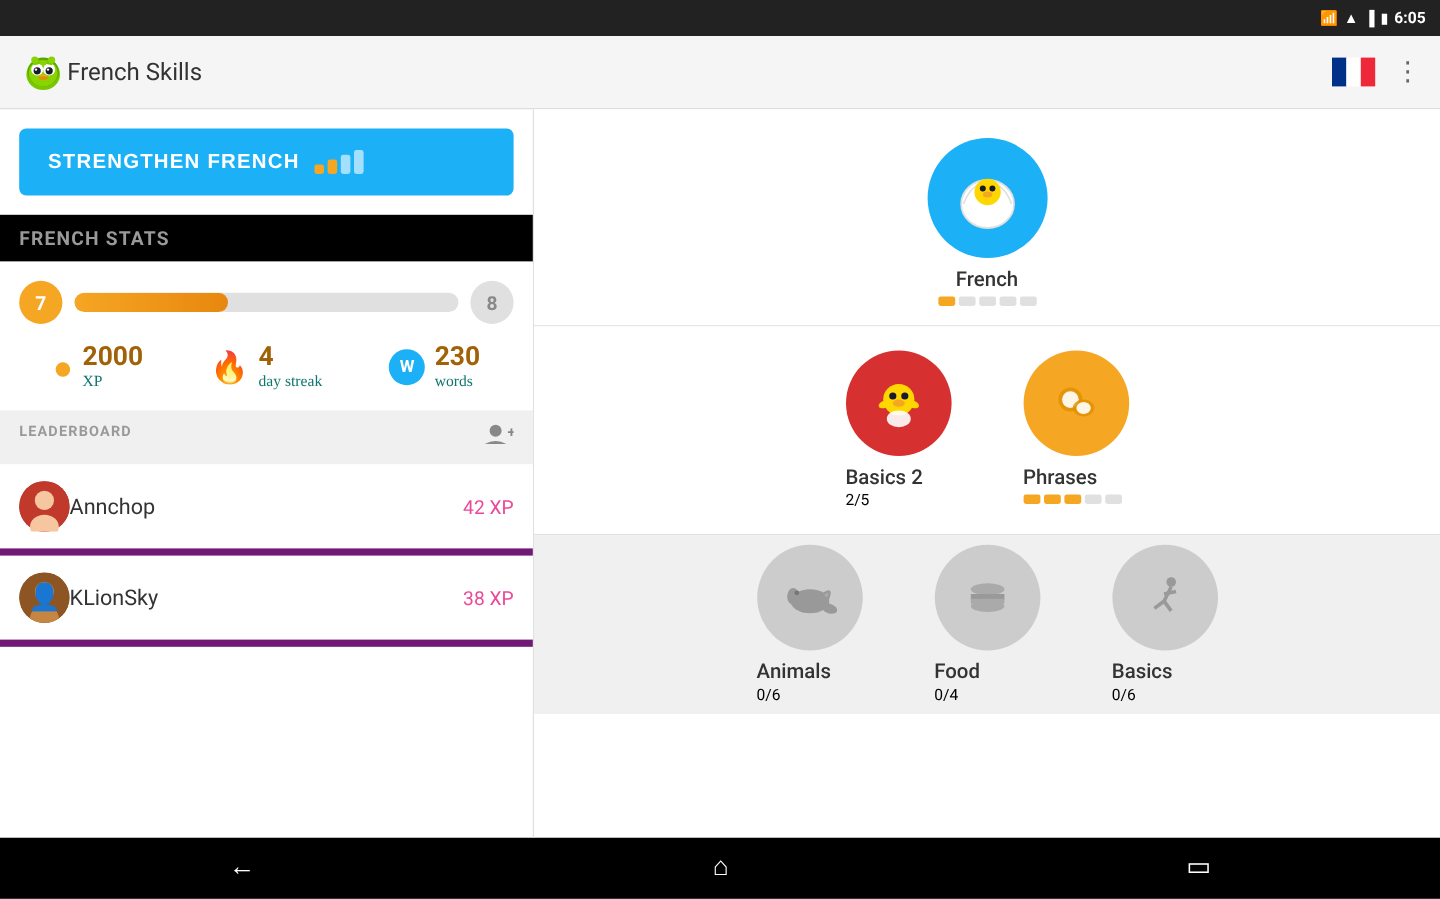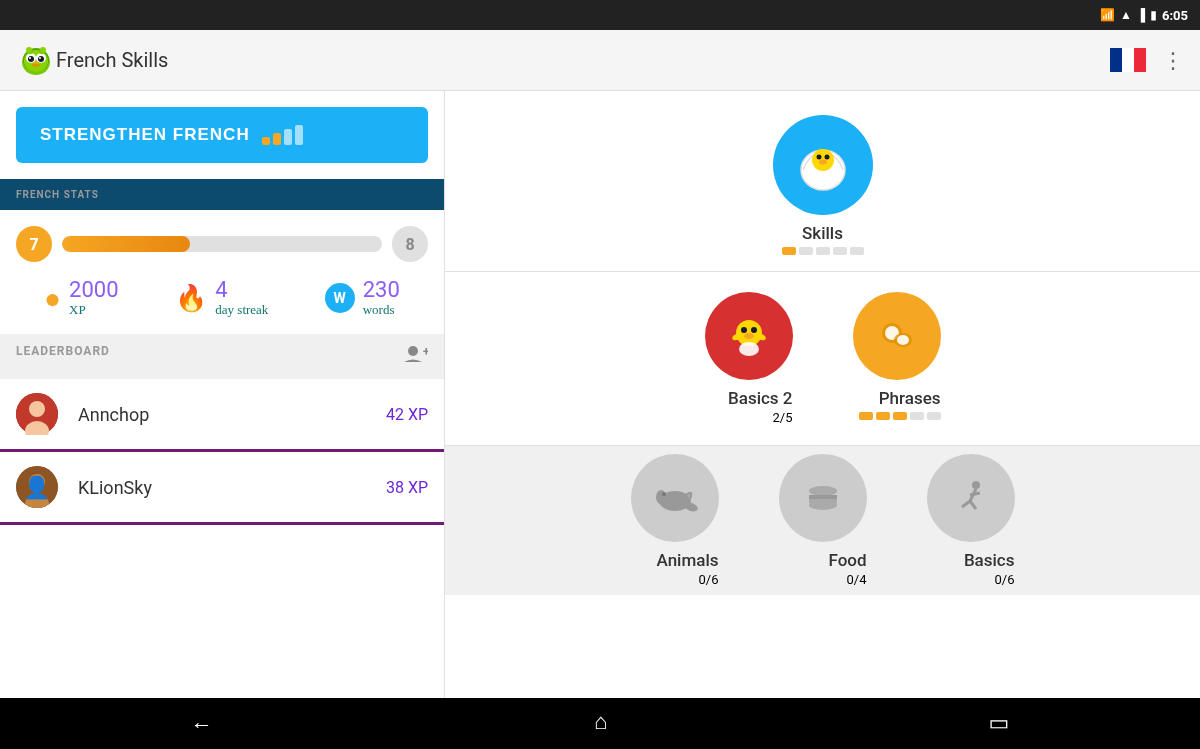--- a/index.html
+++ b/index.html
@@ -110,23 +110,23 @@
       border-radius: 2px;
     }
     .strengthen-bar.active { background: #f5a623; }
     .strengthen-bar.b1 { height: 8px; }
     .strengthen-bar.b2 { height: 12px; }
     .strengthen-bar.b3 { height: 16px; }
     .strengthen-bar.b4 { height: 20px; }
 
     
     .stats-header {
-      background: #0c4a6e;
+      background: #000000;
       padding: 10px 16px;
-      font-size: 10px;
+      font-size: 16px;
       color: #999;
       font-weight: bold;
       letter-spacing: 1px;
     }
 
     .stats-content {
       padding: 16px;
       background: #fff;
     }
 
@@ -188,22 +188,22 @@
       align-items: center;
       gap: 8px;
     }
     .stat-icon {
       font-size: 26px;
     }
     .stat-icon.xp { color: #f5a623; }
     .stat-icon.streak { color: #e55; }
     .stat-value {
       font-size: 22px;
-      font-weight: normal;
-      color: #8b5cf6;
+      font-weight: bold;
+      color: #a16207;
       line-height: 1.1;
     }
     .stat-label {
       font-size: 13px;
       color: #0f766e;
       font-family: Liberation Serif, serif;
     }
     .stat-text { display: flex; flex-direction: column; }
 
     
@@ -235,22 +235,22 @@
     .add-friend-icon {
       color: #888;
       font-size: 20px;
       cursor: pointer;
     }
     .leaderboard-list { background: #fff; }
     .leaderboard-item {
       display: flex;
       align-items: center;
       padding: 14px 16px;
-      border-bottom: 3px solid #701a75;
-      gap: 20px;
+      border-bottom: 6px solid #701a75;
+      gap: 0;
     }
     .avatar-annchop {
       background: radial-gradient(circle at 40% 40%, #c0392b, #7d2020);
       width: 42px;
       height: 42px;
       border-radius: 50%;
       display: flex;
       align-items: center;
       justify-content: center;
       color: #f5a623;
@@ -272,21 +272,21 @@
       left: 50%;
       transform: translate(-50%, -50%);
     }
     .leaderboard-name {
       flex: 1;
       font-size: 18px;
       color: #333;
     }
     .leaderboard-xp {
       font-size: 16px;
-      color: #6d28d9;
+      color: #ec4899;
     }
 
     
     .right-panel {
       flex: 1;
       background: #fff;
       overflow-y: auto;
       display: flex;
       flex-direction: column;
     }
@@ -356,21 +356,21 @@
       justify-content: center;
       gap: 60px;
       padding: 20px 40px;
       border-bottom: 1px solid #e0e0e0;
       background: #fff;
     }
 
     .skill-item {
       display: flex;
       flex-direction: column;
-      align-items: flex-end;
+      align-items: flex-start;
       cursor: pointer;
     }
 
     
     .skills-row-locked {
       display: flex;
       justify-content: center;
       gap: 60px;
       padding: 8px 40px;
       background: #f0f0f0;
@@ -544,21 +544,21 @@
           <path d="M15 40 Q20 25 35 20 Q50 25 55 40" fill="white" stroke="#e0e0e0" stroke-width="1.5"></path>
 
           <path d="M28 25 L32 30 L36 23" stroke="#ddd" stroke-width="2" fill="none"></path>
 
           <circle cx="35" cy="30" r="11" fill="#ffd700"></circle>
           <circle cx="31" cy="27" r="2.5" fill="#1a1a2e"></circle>
           <circle cx="39" cy="27" r="2.5" fill="#1a1a2e"></circle>
           <ellipse cx="35" cy="32" rx="4" ry="2.5" fill="#f5a623"></ellipse>
         </svg>
       </div>
-      <span class="skill-name">Skills</span>
+      <span class="skill-name">French</span>
       <div class="skill-progress">
         <div class="skill-bar filled"></div>
         <div class="skill-bar"></div>
         <div class="skill-bar"></div>
         <div class="skill-bar"></div>
         <div class="skill-bar"></div>
       </div>
     </div>
 
     <div class="skills-row">

